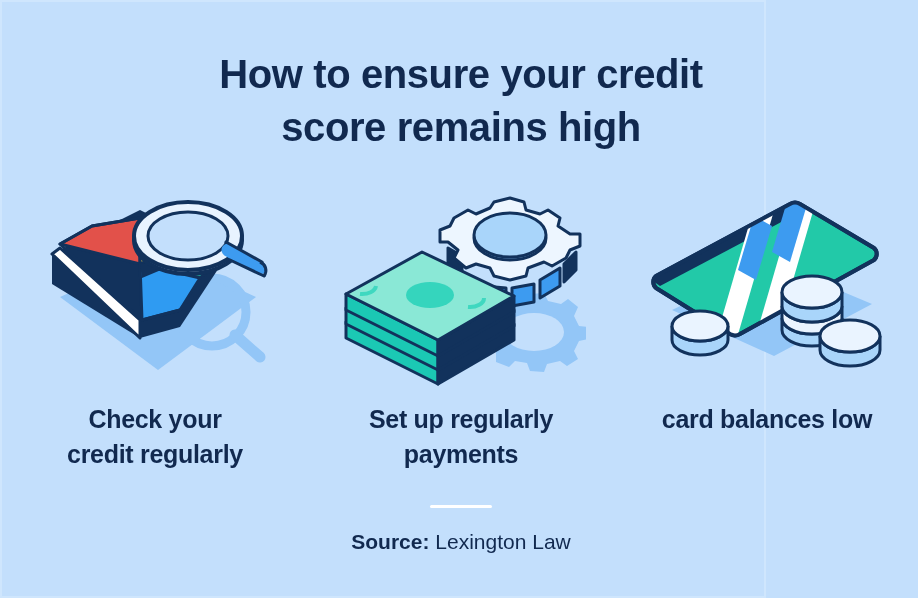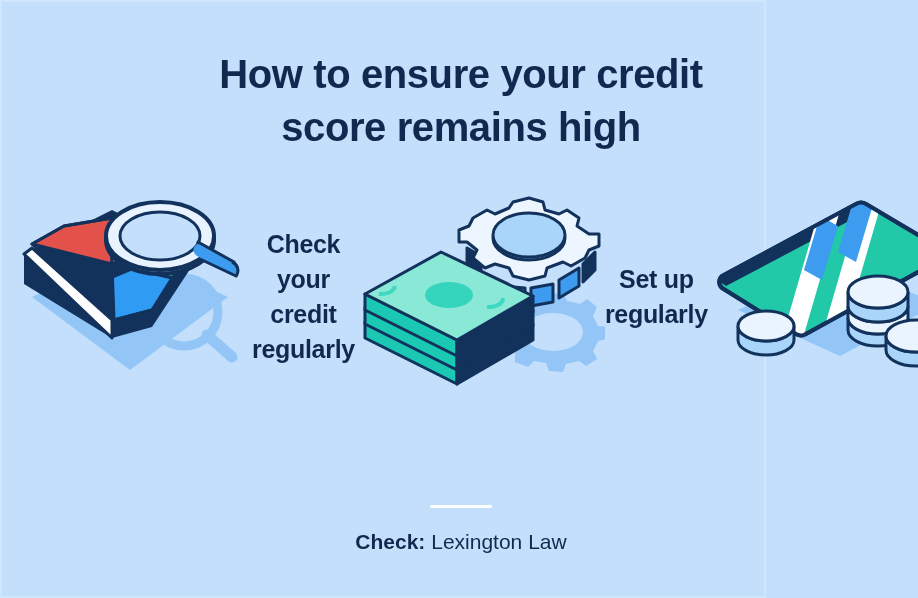--- a/index.html
+++ b/index.html
@@ -40,20 +40,21 @@
     top: 190px;
     left: 0;
     width: 918px;
     display: flex;
     flex-direction: row;
     align-items: flex-start;
   }
   .col {
     flex: 1 1 33.33%;
     display: flex;
+    flex-direction: column;
     align-items: center;
   }
   .art {
     width: 250px;
     height: 195px;
     position: relative;
   }
   .art svg { display: block; }
 
   .caption {
@@ -190,20 +191,21 @@
             <path d="M8 28 L84 -14 L176 30 L100 74 Z" fill="#8ae8d6" stroke="#12325c" stroke-width="3" stroke-linejoin="round"></path>
 
             <path d="M22 28 a 14 9 0 0 0 16 -8" fill="none" stroke="#3fd8c0" stroke-width="4"></path>
             <path d="M146 32 a 14 9 0 0 1 -16 9" fill="none" stroke="#3fd8c0" stroke-width="4"></path>
             <ellipse cx="92" cy="29" rx="24" ry="13" fill="#35d5bd"></ellipse>
           </g>
         </svg>
       </div>
       <div class="caption">
         <span class="cline">Set up regularly</span>
+        <span class="cline">payments</span>
       </div>
     </div>
 
     <div class="col">
       <div class="art">
         <svg width="250" height="195" viewBox="0 0 250 195" xmlns="http://www.w3.org/2000/svg">
 
           <path d="M30 118 L130 70 L230 112 L132 164 Z" fill="#93c6f7"></path>
 
           <g>
@@ -235,25 +237,26 @@
             <path d="M140 126 a30 16 0 0 0 60 0 l0 -12 a30 16 0 0 1 -60 0 Z" fill="#eaf4ff"></path>
             <path d="M140 114 a30 16 0 0 0 60 0 l0 -14 a30 16 0 0 1 -60 0 Z" fill="#a9d5fa"></path>
             <ellipse cx="170" cy="100" rx="30" ry="16" fill="#eaf4ff"></ellipse>
 
             <path d="M178 158 a30 16 0 0 0 60 0 l0 -14 a30 16 0 0 1 -60 0 Z" fill="#a9d5fa"></path>
             <ellipse cx="208" cy="144" rx="30" ry="16" fill="#eaf4ff"></ellipse>
           </g>
         </svg>
       </div>
       <div class="caption">
+        <span class="cline">card balances low</span>
       </div>
     </div>
 
   </div>
 
   <div class="divider"></div>
 
   <div class="source">
-    <span class="slabel">Check:</span>
+    <span class="slabel">Source:</span>
     <span>Lexington Law</span>
   </div>
 
 </div>
 
 </body></html>

